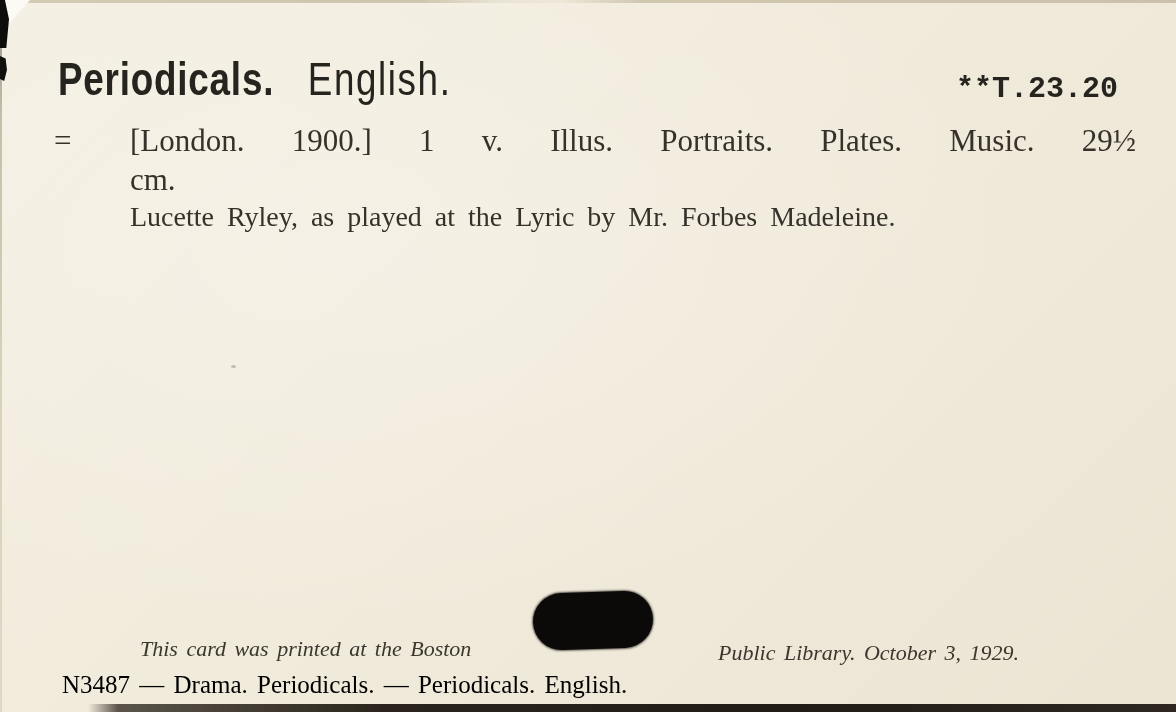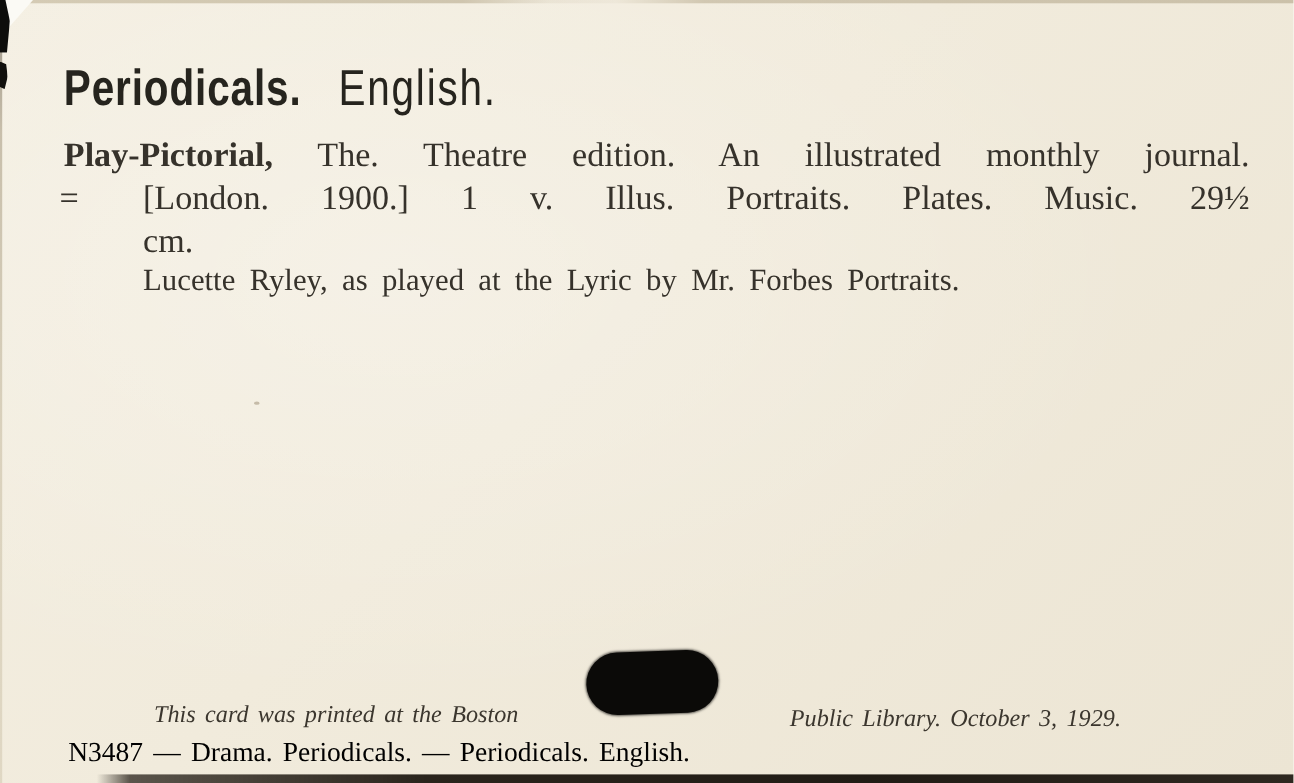--- a/index.html
+++ b/index.html
@@ -108,29 +108,29 @@
 </style>
 </head>
 <body>
 
 <div class="card">
 
   <div class="heading">
     <span class="main">Periodicals.</span><span class="sub">English.</span>
   </div>
 
+  <div class="callno">**T.23.20</div>
 
   <div class="entry">
-    <div class="jline l-title"><b>Play-Pictorial,</b><span> The. Theatre edition. An illustrated monthly journal.</span></div>
     <div class="l-collation">
       <span class="eq">=</span>
       <span class="coll-text indent jline">[London. 1900.] 1 v. Illus. Portraits. Plates. Music. 29½</span>
     </div>
     <div class="indent">cm.</div>
-    <div class="indent note l-note2">Lucette Ryley, as played at the Lyric by Mr. Forbes Portraits.</div>
+    <div class="indent note l-note2">Lucette Ryley, as played at the Lyric by Mr. Forbes Madeleine.</div>
   </div>
 
   <div class="imprint-left">This card was printed at the Boston</div>
   <div class="redaction"></div>
   <div class="imprint-right">Public Library. October 3, 1929.</div>
 
   <div class="tracing">N3487 — Drama. Periodicals. — Periodicals. English.</div>
 
   <div class="edge-top"></div>
   <div class="edge-left"></div>

